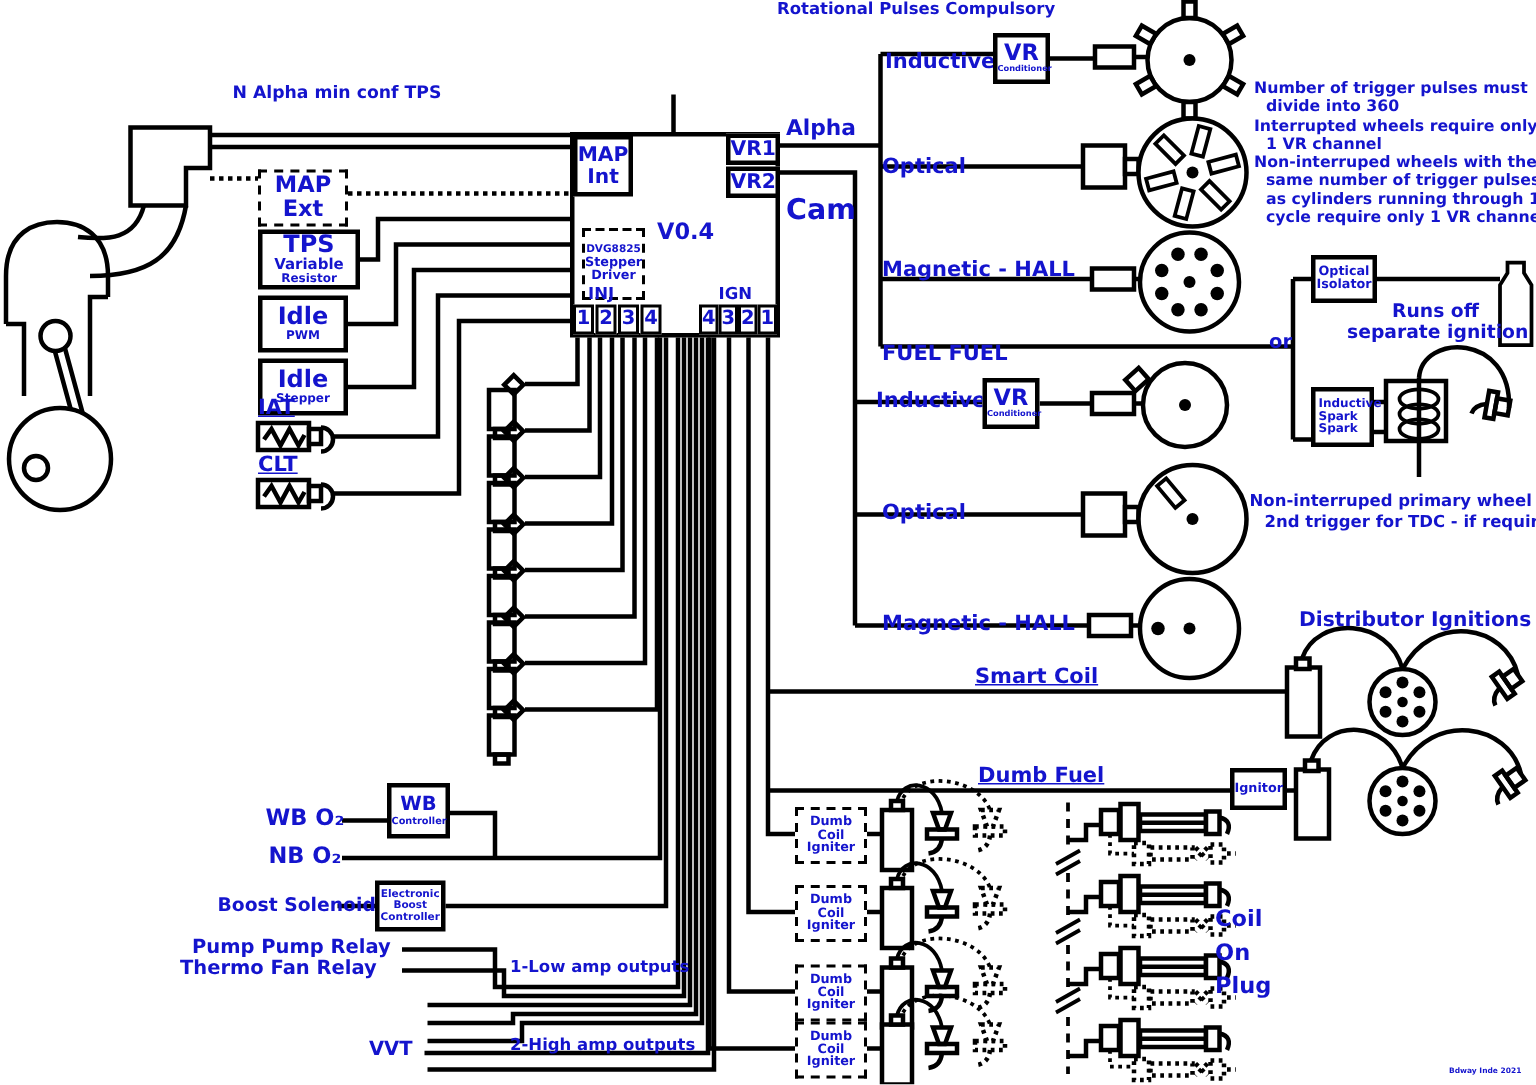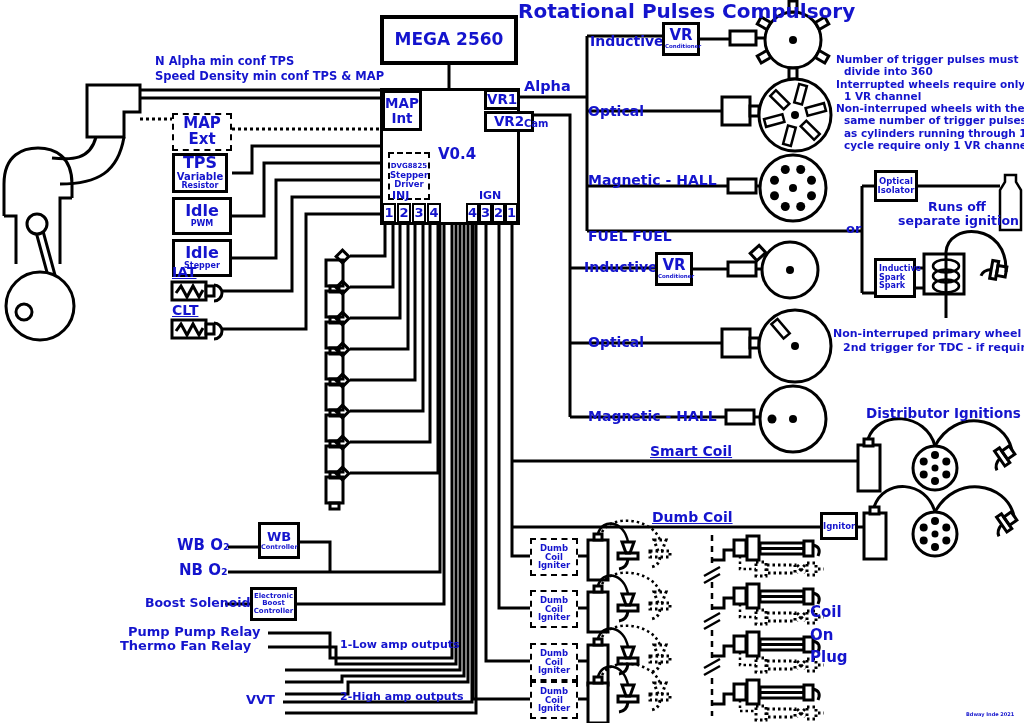--- a/index.html
+++ b/index.html
@@ -322,61 +322,57 @@
         <use href="#penDot" x="756" y="658" class="dot"></use>
 
     <path d="M712,704 H724 V694 H734"></path>
         <use href="#pencil" x="734" y="679" class="thin"></use>
     <path d="M740,700 V711 H756" class="dot"></path>
         <use href="#penDot" x="756" y="706" class="dot"></use>
   </g>
 </svg>
 
 <div class="lbl" style="left:155px;top:55px;font-size:11.5px">N Alpha min conf TPS</div>
-<div class="lbl" style="left:155px;top:70px;font-size:11.5px">Speed Density min conf TPS &amp; MAP</div>
-<div class="lbl" style="left:518px;top:0px;font-size:20px">Rotational Pulses Compulsory</div>
-
-<div class="box" style="left:380px;top:15px;width:138px;height:50px;border-width:4px">
-  <span class="t" style="font-size:17px">MEGA 2560</span>
-</div>
+<div class="lbl" style="left:518px;top:0px;font-size:11px">Rotational Pulses Compulsory</div>
+
 <div class="box" style="left:380px;top:88px;width:140px;height:137px;border-width:3.5px;background:transparent"></div>
 <div class="box" style="left:382px;top:90px;width:40px;height:41px;border-width:3px">
   <span class="t" style="font-size:13.5px">MAP</span>
   <span class="t" style="font-size:13.5px">Int</span>
 </div>
 <div class="box" style="left:484px;top:89px;width:36px;height:21px">
   <span class="t" style="font-size:13.5px">VR1</span>
 </div>
-<div class="box" style="left:484px;top:111px;width:50px;height:21px">
+<div class="box" style="left:484px;top:111px;width:36px;height:21px">
   <span class="t" style="font-size:13.5px">VR2</span>
 </div>
 <div class="lbl" style="left:438px;top:146px;font-size:15px">V0.4</div>
 <div class="box dash" style="left:388px;top:152px;width:42px;height:48px">
   <span class="t" style="font-size:7px">DVG8825</span>
   <span class="t" style="font-size:8.5px">Stepper</span>
   <span class="t" style="font-size:8.5px">Driver</span>
 </div>
 <div class="lbl" style="left:392px;top:190px;font-size:11px">INJ</div>
 <div class="lbl" style="left:479px;top:190px;font-size:11px">IGN</div>
 <div class="pin" style="left:382px;top:203px">1</div>
 <div class="pin" style="left:397px;top:203px">2</div>
 <div class="pin" style="left:412px;top:203px">3</div>
 <div class="pin" style="left:427px;top:203px">4</div>
 <div class="pin" style="left:466px;top:203px;width:13px">4</div>
 <div class="pin" style="left:479px;top:203px;width:13px">3</div>
 <div class="pin" style="left:492px;top:203px;width:13px">2</div>
 <div class="pin" style="left:505px;top:203px;width:13px">1</div>
 <div class="lbl" style="left:524px;top:78px;font-size:14.5px">Alpha</div>
-<div class="lbl" style="left:524px;top:118px;font-size:10px">Cam</div>
+<div class="lbl" style="left:524px;top:130px;font-size:19px">Cam</div>
 
 <div class="box dash" style="left:172px;top:113px;width:60px;height:38px">
   <span class="t" style="font-size:15px">MAP</span>
   <span class="t" style="font-size:15px">Ext</span>
 </div>
-<div class="box" style="left:172px;top:153px;width:56px;height:40px">
+<div class="box" style="left:172px;top:153px;width:68px;height:40px">
   <span class="t" style="font-size:16px">TPS</span>
   <span class="t" style="font-size:10px">Variable</span>
   <span class="t" style="font-size:8px">Resistor</span>
 </div>
 <div class="box" style="left:172px;top:197px;width:60px;height:38px">
   <span class="t" style="font-size:16px">Idle</span>
   <span class="t" style="font-size:8px">PWM</span>
 </div>
 <div class="box" style="left:172px;top:239px;width:60px;height:38px">
   <span class="t" style="font-size:16px">Idle</span>
@@ -423,21 +419,21 @@
 <div class="lbl" style="left:928px;top:200px;font-size:12.5px">Runs off</div>
 <div class="lbl" style="left:898px;top:214px;font-size:12.5px">separate ignition</div>
 <div class="box" style="left:874px;top:258px;width:42px;height:40px;align-items:flex-start;padding-left:2px;text-align:left">
   <span class="t" style="font-size:8px">Inductive</span>
   <span class="t" style="font-size:8px">Spark</span>
   <span class="t" style="font-size:8px">Spark</span>
 </div>
 
 <div class="lbl" style="left:866px;top:406px;font-size:13.5px">Distributor Ignitions</div>
 <div class="lbl" style="left:650px;top:443px;font-size:14px;text-decoration:underline">Smart Coil</div>
-<div class="lbl" style="left:652px;top:509px;font-size:14px;text-decoration:underline">Dumb Coil</div>
+<div class="lbl" style="left:652px;top:509px;font-size:14px;text-decoration:underline">Dumb Fuel</div>
 <div class="box" style="left:820px;top:512px;width:38px;height:28px">
   <span class="t" style="font-size:8.5px">Ignitor</span>
 </div>
 <div class="box dash" style="left:530px;top:538px;width:48px;height:38px">
   <span class="t" style="font-size:8.5px">Dumb</span>
   <span class="t" style="font-size:8.5px">Coil</span>
   <span class="t" style="font-size:8.5px">Igniter</span>
 </div>
 <div class="box dash" style="left:530px;top:590px;width:48px;height:38px">
   <span class="t" style="font-size:8.5px">Dumb</span>

